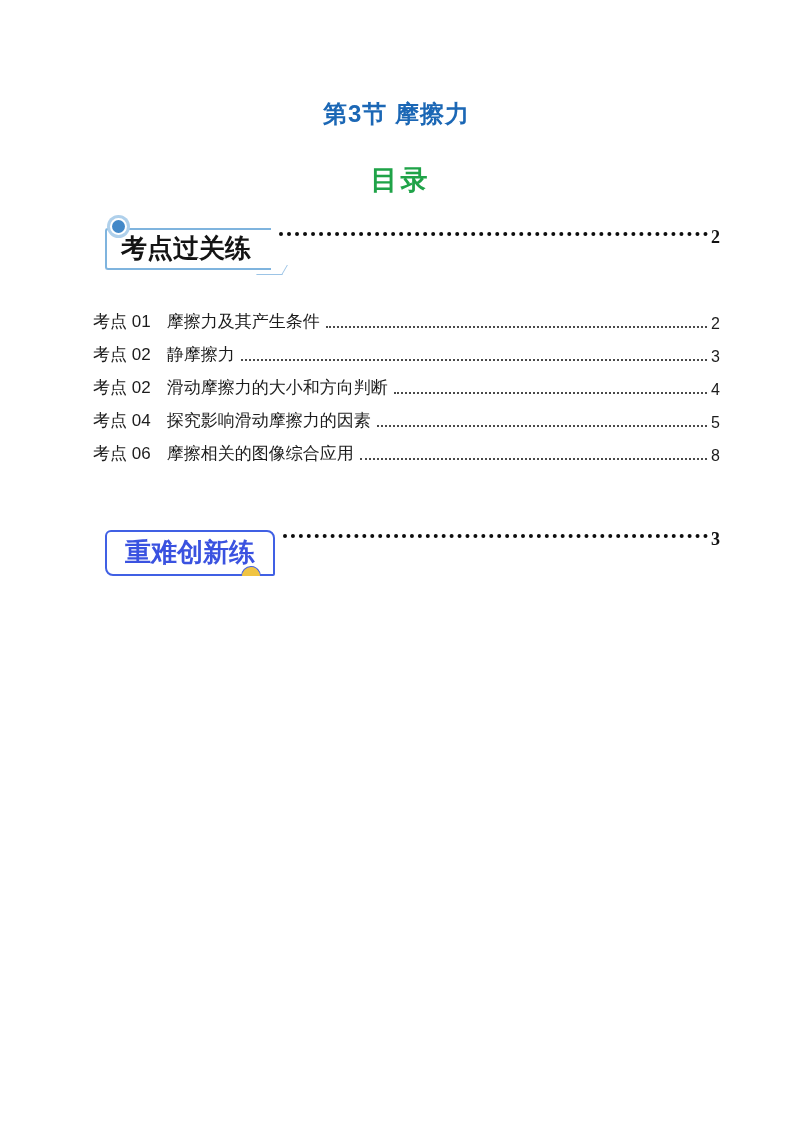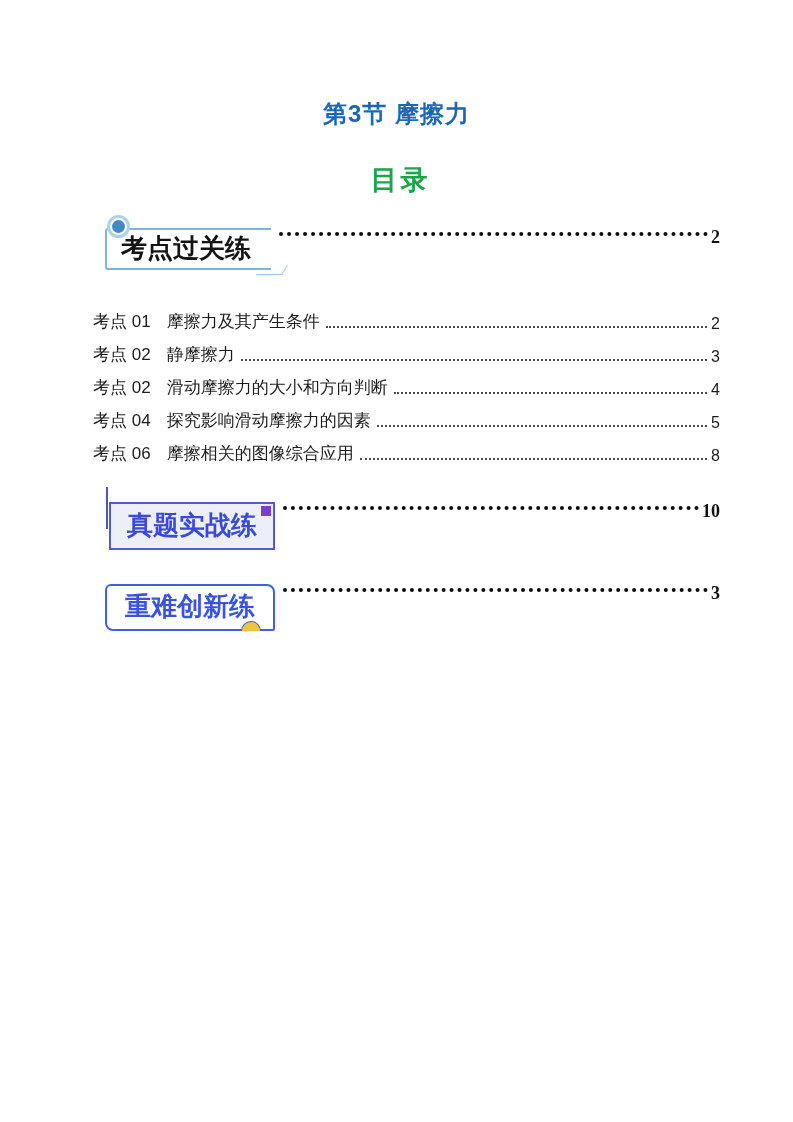--- a/index.html
+++ b/index.html
@@ -202,29 +202,20 @@
     <div class="toc-row">
       <span class="toc-prefix">考点 06</span>
       <span class="toc-title">摩擦相关的图像综合应用</span>
       <div class="leader-thin"></div>
       <span class="toc-page">8</span>
     </div>
   </div>
 
   <div class="spacer-a"></div>
 
-  <div class="section-row">
-    <div class="badge badge-zhenti">
-      <span class="tick-line"></span>
-      <span class="square-marker"></span>
-      <span class="badge-label">真题实战练</span>
-    </div>
-    <div class="leader-bold"></div>
-    <span class="section-page">10</span>
-  </div>
 
   <div class="spacer-b"></div>
 
   <div class="section-row">
     <div class="badge badge-zhongnan">
       <span class="corner-accent-tl"></span>
       <span class="corner-accent-br"></span>
       <span class="badge-label">重难创新练</span>
     </div>
     <div class="leader-bold"></div>

